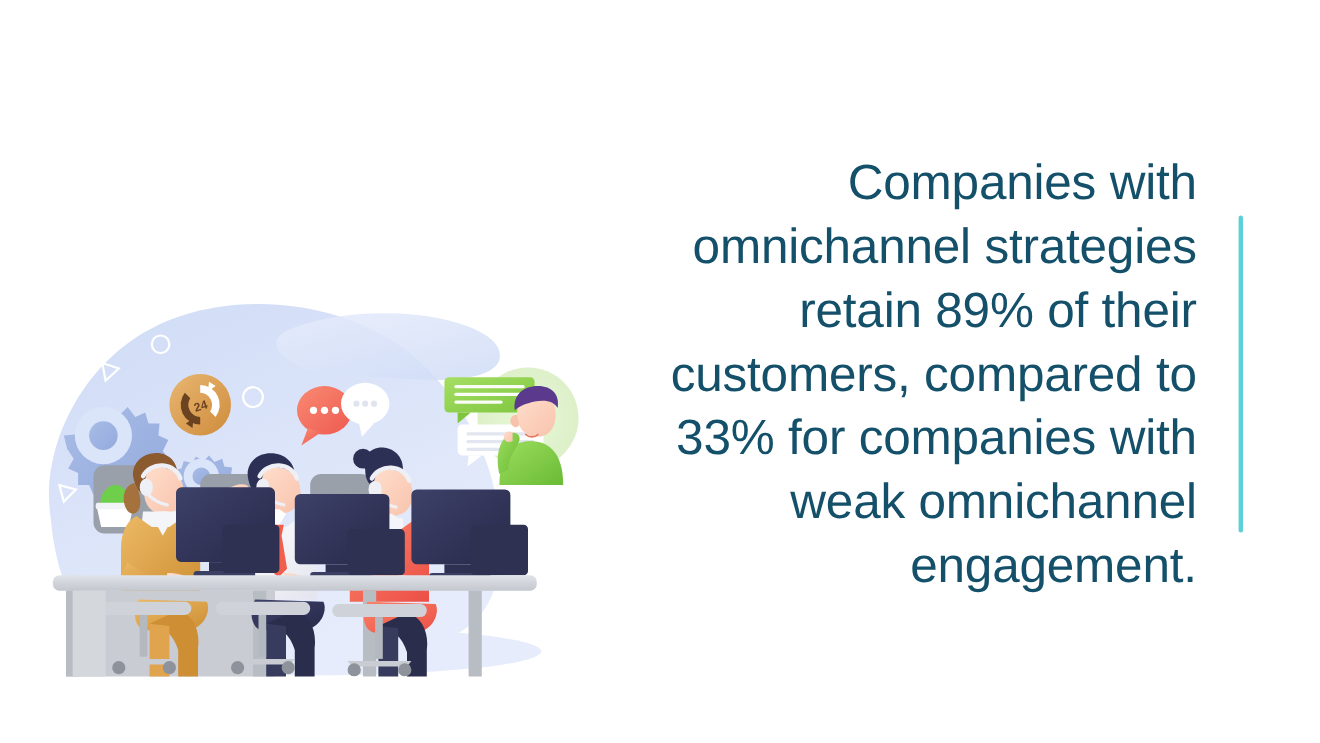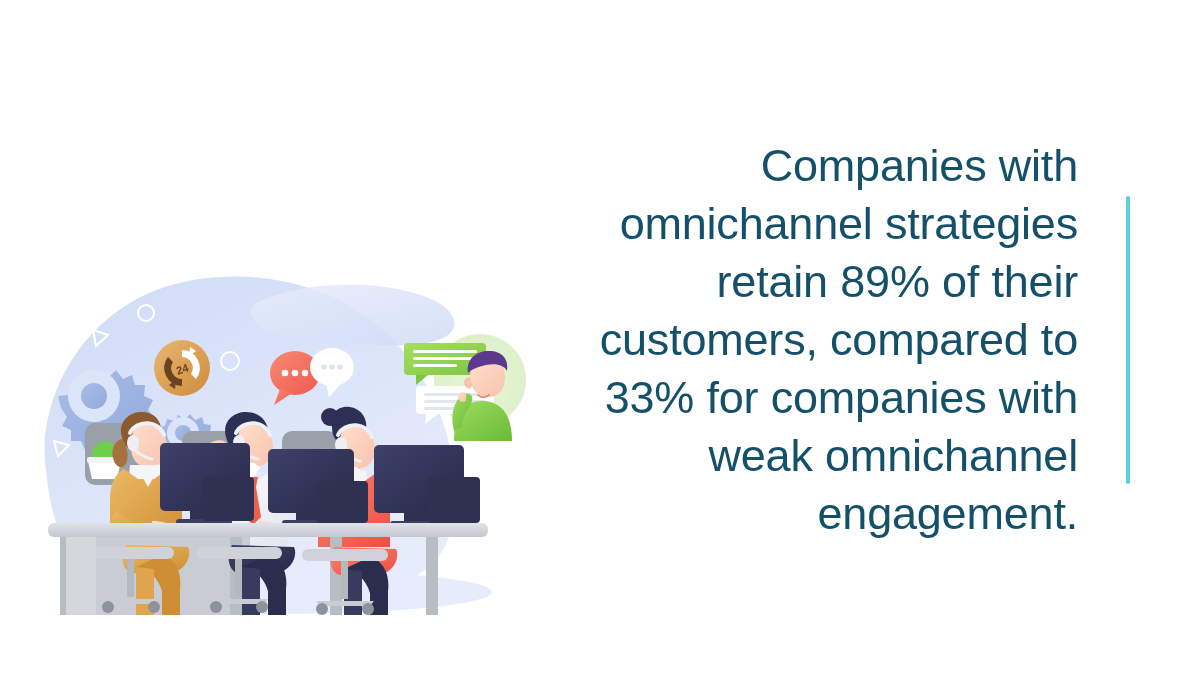--- a/index.html
+++ b/index.html
@@ -49,21 +49,21 @@
   #quote-text {
     flex: 0 1 auto;
     max-width: 592px;
     text-align: right;
     color: #14506a;
     font-family: "Liberation Sans", sans-serif;
     font-size: 45px;
     line-height: 58px;
     font-weight: 400;
     letter-spacing: -0.2px;
-    padding-right: 48px;
+    padding-right: 38px;
     box-sizing: border-box;
     align-self: center;
     -webkit-font-smoothing: antialiased;
   }
   #accent-bar {
     flex: 0 0 auto;
     width: 4px;
     height: 288px;
     align-self: center;
     border-radius: 2px;

